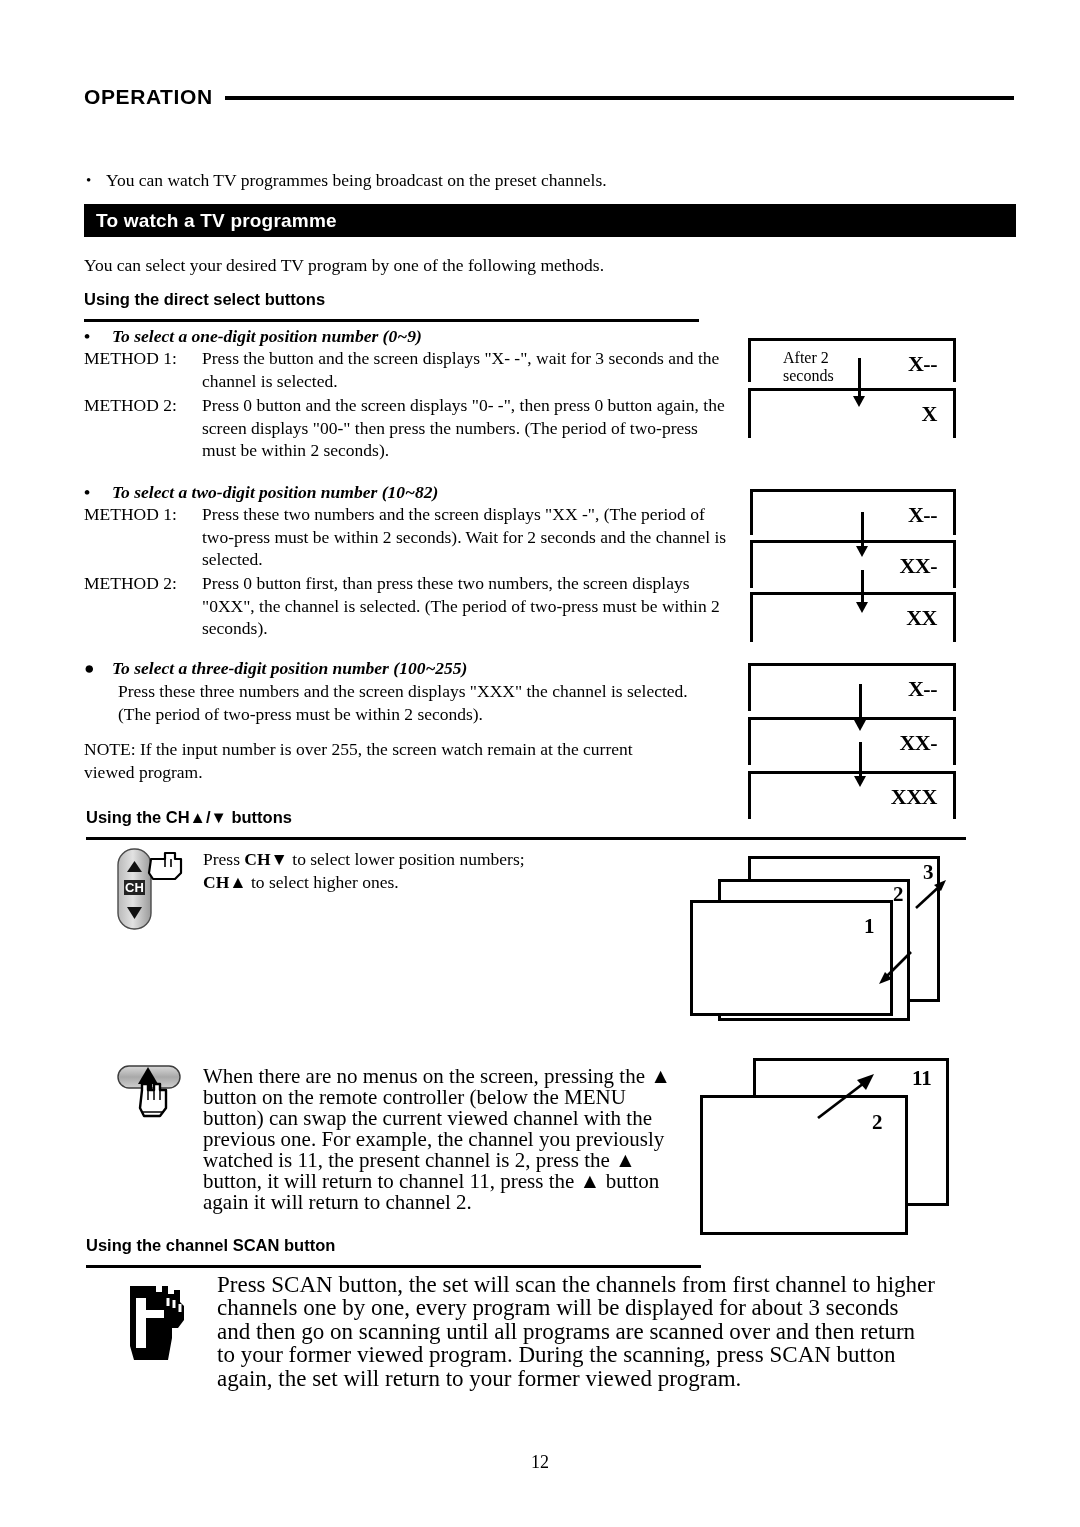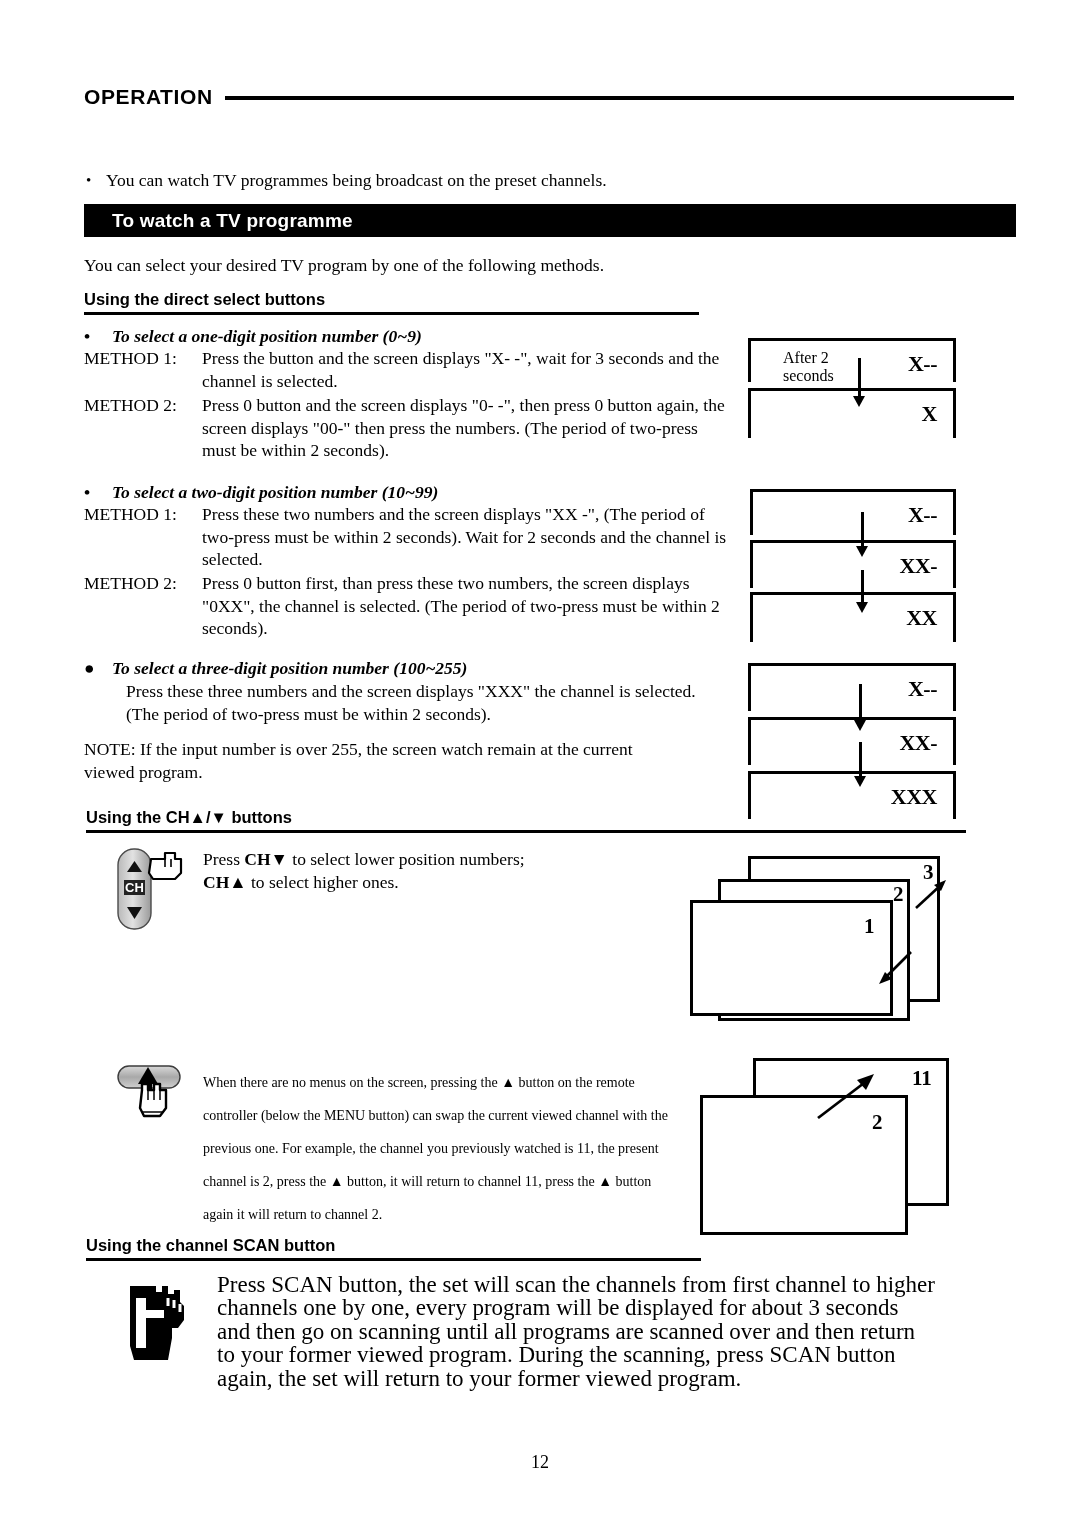--- a/index.html
+++ b/index.html
@@ -80,21 +80,21 @@
     position: absolute;
     left: 84px;
     top: 204px;
     width: 932px;
     height: 33px;
     background: #000;
     color: #fff;
     display: flex;
     align-items: center;
     box-sizing: border-box;
-    padding-left: 28px;
+    padding-left: 12px;
   }
   .banner-text {
     font-family: "Liberation Sans", "DejaVu Sans", sans-serif;
     font-weight: bold;
     font-size: 19px;
     letter-spacing: 0.2px;
   }
 
   
   .lead-para {
@@ -106,21 +106,21 @@
     line-height: 22px;
   }
 
   
   .subhead {
     position: absolute;
     font-family: "Liberation Sans", "DejaVu Sans", sans-serif;
     font-weight: bold;
     font-size: 16.5px;
     box-sizing: border-box;
-    padding-bottom: 3px;
+    padding-bottom: 10px;
     border-bottom: 3px solid #000;
   }
   #subhead-direct  { left: 84px;  top: 290px;  width: 615px; }
   #subhead-ch      { left: 86px;  top: 808px;  width: 880px; }
   #subhead-prev    { left: 86px;  top: 1027px; width: 615px; }
   #subhead-scan    { left: 86px;  top: 1236px; width: 615px; }
 
   
   .italic-bullet {
     position: absolute;
@@ -156,39 +156,39 @@
   #m1-1 { left: 84px; top: 347px; }
   #m1-2 { left: 84px; top: 394px; }
   #m2-1 { left: 84px; top: 503px; }
   #m2-2 { left: 84px; top: 572px; }
 
   .plain-block {
     position: absolute;
     font-size: 17.5px;
     line-height: 22.6px;
   }
-  #three-body { left: 118px; top: 680px; width: 580px; margin-left: 8px; }
+  #three-body { left: 118px; top: 680px; width: 580px; }
   #note-block { left: 84px;  top: 738px; width: 600px; }
 
   
   .ch-body {
     position: absolute;
     left: 203px;
     top: 848px;
     width: 470px;
     font-size: 17.5px;
     line-height: 22.6px;
   }
   .prev-body {
     position: absolute;
     left: 203px;
     top: 1066px;
     width: 480px;
-    font-size: 14px;
-    line-height: 33px;
+    font-size: 21px;
+    line-height: 21px;
   }
   .scan-body {
     position: absolute;
     left: 217px;
     top: 1273px;
     width: 720px;
     font-size: 23px;
     line-height: 23.4px;
   }
   b.bold { font-weight: bold; }
@@ -318,21 +318,21 @@
     <span class="mlabel">METHOD 1:</span>
     <span class="mbody">Press the button and the screen displays "X- -", wait for 3 seconds and the channel is selected.</span>
   </div>
   <div class="method" id="m1-2">
     <span class="mlabel">METHOD 2:</span>
     <span class="mbody">Press 0 button and the screen displays "0- -", then press 0 button again, the screen displays "00-" then press the numbers. (The period of two-press must be within 2 seconds).</span>
   </div>
 
   <div class="italic-bullet" id="ib-two">
     <span class="dot">•</span>
-    <span>To select a two-digit position number (10~99)</span>
+    <span>To select a two-digit position number (10~82)</span>
   </div>
   <div class="method" id="m2-1">
     <span class="mlabel">METHOD 1:</span>
     <span class="mbody">Press these two numbers and the screen displays "XX -", (The period of two-press must be within 2 seconds). Wait for 2 seconds and the channel is selected.</span>
   </div>
   <div class="method" id="m2-2">
     <span class="mlabel">METHOD 2:</span>
     <span class="mbody">Press 0 button first, than press these two numbers, the screen displays "0XX", the channel is selected. (The period of two-press must be within 2 seconds).</span>
   </div>
 

